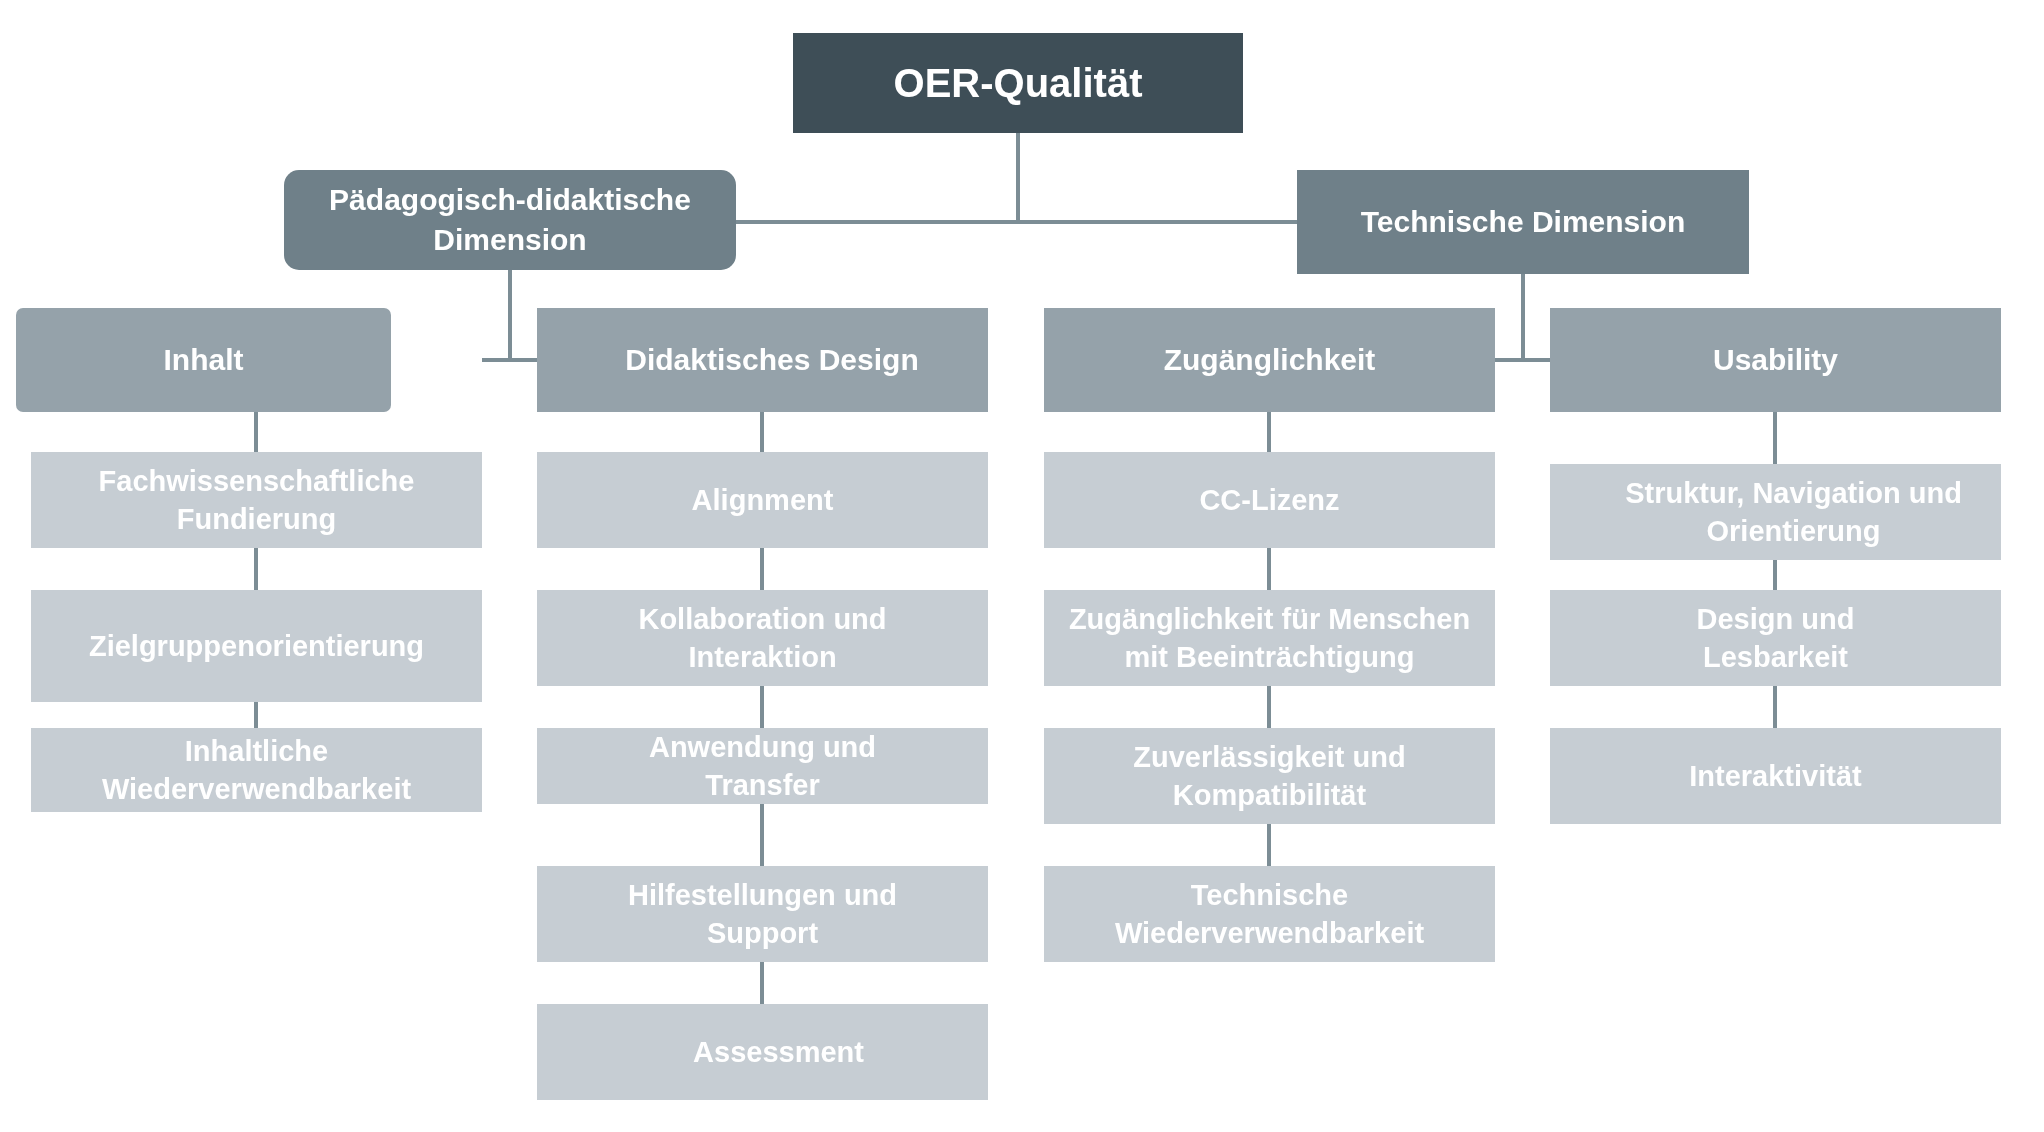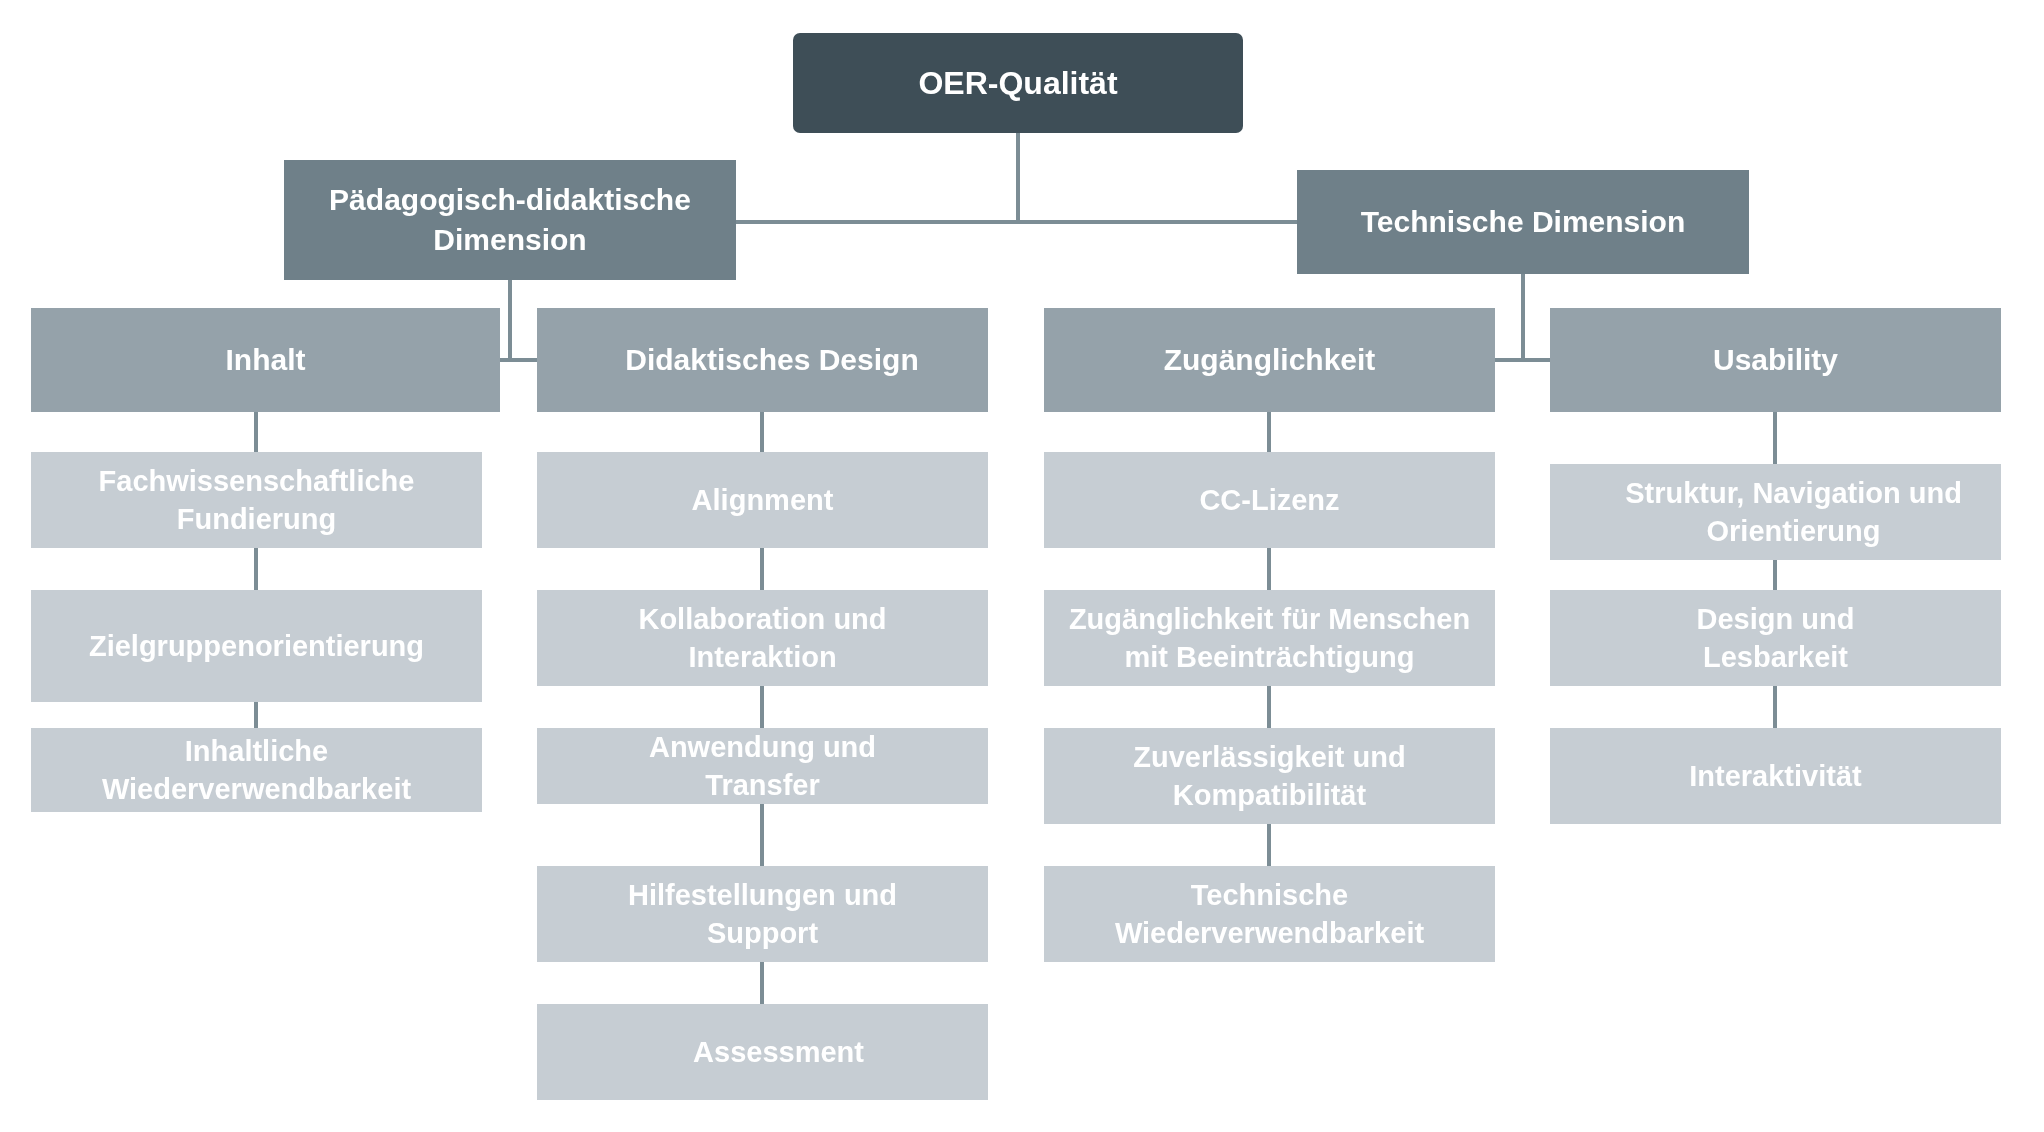--- a/index.html
+++ b/index.html
@@ -22,21 +22,21 @@
     align-items: center;
     justify-content: center;
     text-align: center;
     color: var(--text, #ffffff);
     font-weight: bold;
     line-height: 1.32;
     white-space: pre;
     z-index: 1;
     padding: 0 12px;
   }
-  .root { background: var(--root-box, #3e4e57); font-size: 32px; border-radius: 7px; }
+  .root { background: var(--root-box, #3e4e57); font-size: 40px; }
   .dim  { background: var(--dimension-box, #6f8089); font-size: 30px; }
   .cat  { background: var(--category-box, #95a2aa); font-size: 30px; }
   .item { background: var(--item-box, #c6cdd3); font-size: 29px; }
   .line {
     position: absolute;
     background: var(--connector, #7c8d95);
     z-index: 0;
   }
 </style>
 </head>
@@ -52,29 +52,29 @@
   <div class="line" style="left:1495px; top:358px; width:55px; height:4px;"></div>
   <div class="line" style="left:254px; top:360px; width:4px; height:416px;"></div>
   <div class="line" style="left:760px; top:360px; width:4px; height:692px;"></div>
   <div class="line" style="left:1267px; top:360px; width:4px; height:554px;"></div>
   <div class="line" style="left:1773px; top:360px; width:4px; height:416px;"></div>
 
   <div class="node root" style="left:793px; top:33px; width:450px; height:100px;">
     <span>OER-Qualität</span>
   </div>
 
-  <div class="node dim" style="left:284px; top:160px; width:452px; height:120px;">
+  <div class="node dim" style="left:284px; top:170px; width:452px; height:100px;border-radius:15px;">
     <span>Pädagogisch-didaktische
 Dimension</span>
   </div>
   <div class="node dim" style="left:1297px; top:170px; width:452px; height:104px;">
     <span>Technische Dimension</span>
   </div>
 
-  <div class="node cat" style="left:31px; top:308px; width:469px; height:104px;">
+  <div class="node cat" style="left:16px; top:308px; width:375px; height:104px;border-radius:7px;">
     <span>Inhalt</span>
   </div>
   <div class="node cat" style="left:537px; top:308px; width:451px; height:104px;padding-left:31px;">
     <span>Didaktisches Design</span>
   </div>
   <div class="node cat" style="left:1044px; top:308px; width:451px; height:104px;">
     <span>Zugänglichkeit</span>
   </div>
   <div class="node cat" style="left:1550px; top:308px; width:451px; height:104px;">
     <span>Usability</span>

